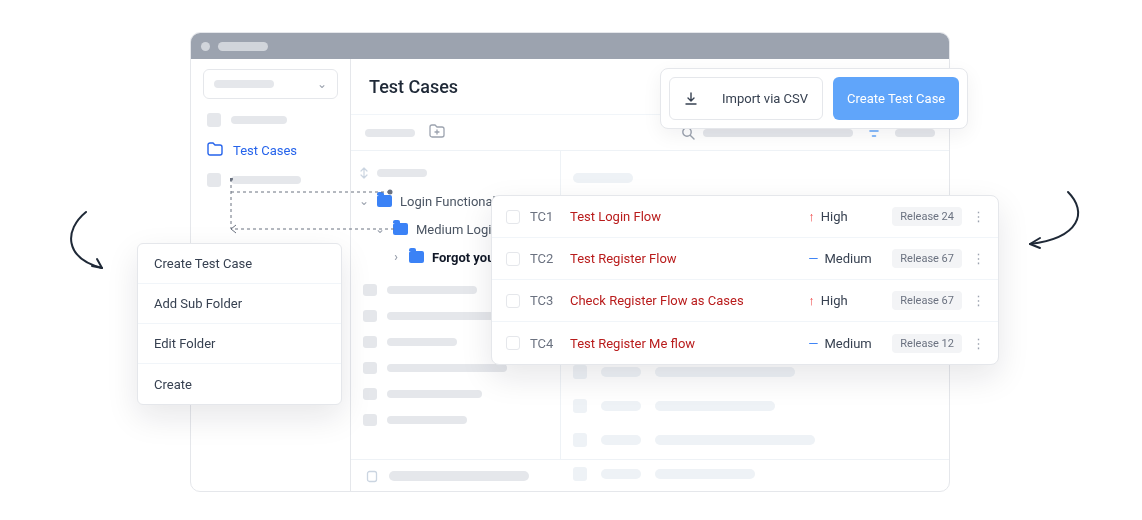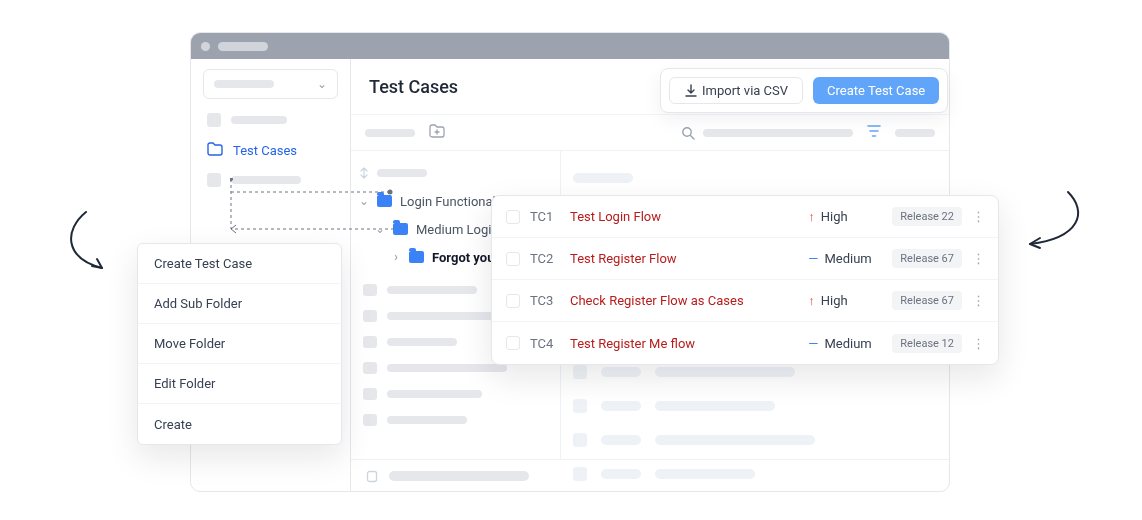--- a/index.html
+++ b/index.html
@@ -46,21 +46,21 @@
 
 .list{flex:1;padding:10px 12px}
 .lrow{display:flex;align-items:center;gap:14px;height:34px}
 .sq{width:14px;height:14px;border-radius:3px;background:#EEF2F6}
 .lbar{height:10px;background:#EEF2F6;border-radius:5px}
 
 .bottombar{height:32px;border-top:1px solid #EEF2F6;display:flex;align-items:center;padding:0 14px;gap:10px;color:#CBD5E1}
 
 
 .actions{position:absolute;left:660px;top:68px;background:#fff;border:1px solid #E5E7EB;border-radius:8px;padding:8px;display:flex;gap:10px;box-shadow:0 6px 20px rgba(15,23,42,.06)}
-.btn{height:27px;border-radius:6px;display:flex;align-items:center;gap:4px;padding:0 14px;font-size:13px;cursor:pointer}
+.btn{height:43px;border-radius:6px;display:flex;align-items:center;gap:24px;padding:0 14px;font-size:13px;cursor:pointer}
 .btn.ghost{border:1px solid #E5E7EB;color:#374151}
 .btn.primary{background:#60A5FA;color:#fff}
 .dl{width:14px;height:14px}
 
 
 .tc{position:absolute;left:491px;top:195px;width:508px;background:#fff;border:1px solid #E5E7EB;border-radius:8px;box-shadow:0 12px 32px rgba(15,23,42,.10)}
 .tcrow{display:flex;align-items:center;height:42px;padding:0 14px;border-bottom:1px solid #F1F5F9;font-size:13px}
 .tcrow:last-child{border-bottom:none}
 .cb{width:14px;height:14px;border:1px solid #E5E7EB;border-radius:3px;margin-right:10px}
 .tcid{width:40px;color:#6B7280}
@@ -262,21 +262,21 @@
 
   <div class="tc">
     <div class="tcrow">
       <div class="cb"></div>
       <div class="tcid">TC1</div>
       <div class="tcname">Test Login Flow</div>
       <div class="pri">
           <span class="high">↑</span>
           <span>High</span>
         </div>
-      <div class="badge">Release 22</div>
+      <div class="badge">Release 24</div>
       <div class="kebab">⋮</div>
     </div>
     <div class="tcrow">
       <div class="cb"></div>
       <div class="tcid">TC2</div>
       <div class="tcname">Test Register Flow</div>
       <div class="pri">
           <span class="med">—</span>
           <span>Medium</span>
         </div>
@@ -308,23 +308,20 @@
   </div>
 
   <div class="ctx">
     <div class="ctx-item">
         <span>Create Test Case</span>
       </div>
     <div class="ctx-item">
         <span>Add Sub Folder</span>
       </div>
     <div class="ctx-item">
-        <span>Move Folder</span>
-      </div>
-    <div class="ctx-item">
         <span>Edit Folder</span>
       </div>
     <div class="ctx-item">
         <span>Create</span>
       </div>
   </div>
 
   <div class="arrow" style="left:56px;top:210px">
     <svg width="80" height="70">
         <path d="M30 2 C 8 20, 8 48, 46 58" fill="none" stroke="#1F2937" stroke-width="2" stroke-linecap="round"></path>

